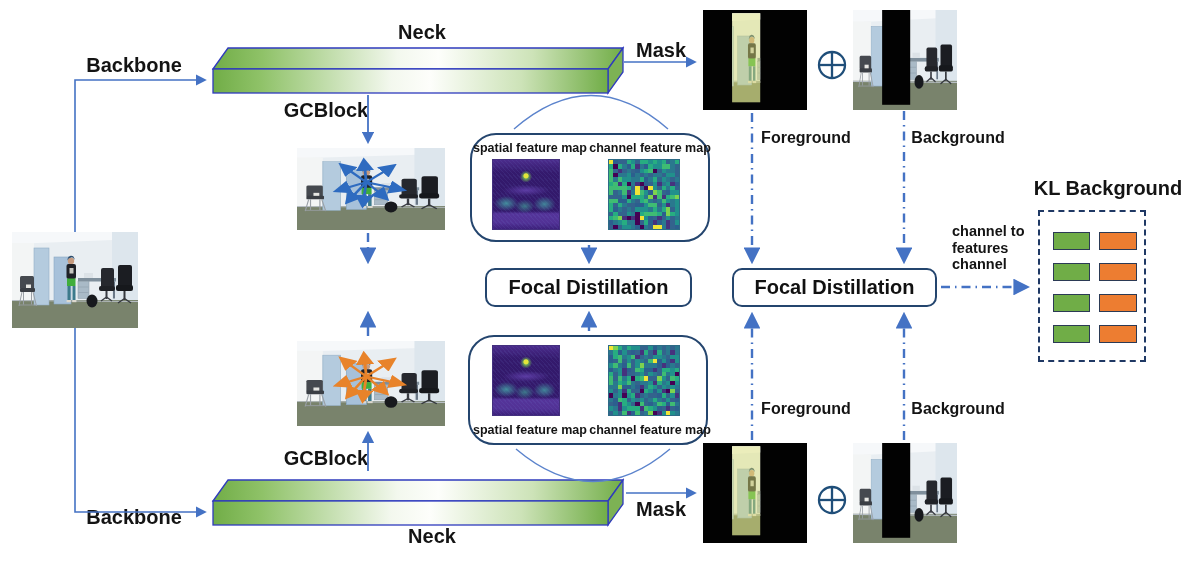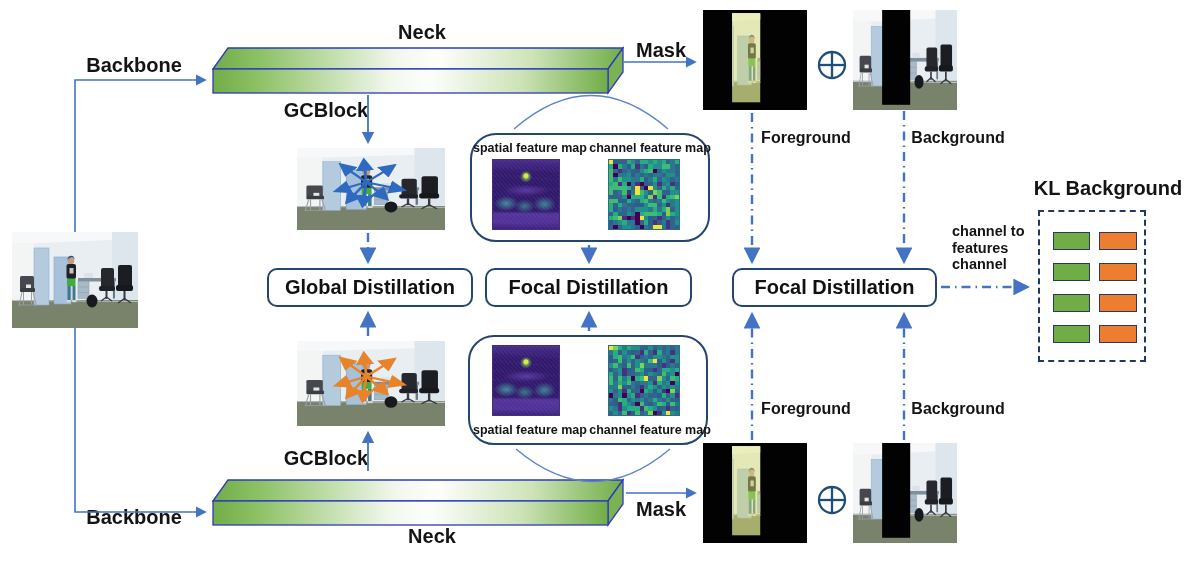--- a/index.html
+++ b/index.html
@@ -752,23 +752,20 @@
       <div style="background: rgb(68, 1, 84);"></div>
       <div style="background: rgb(70, 50, 126);"></div>
       <div style="background: rgb(33, 144, 140);"></div>
       <div style="background: rgb(242, 228, 55);"></div>
       <div style="background: rgb(33, 144, 140);"></div>
       <div style="background: rgb(42, 120, 142);"></div>
     </div>
   <div class="lbl lbl-sm" style="left:470px;top:423px;width:120px;z-index:6">spatial feature map</div>
   <div class="lbl lbl-sm" style="left:588px;top:423px;width:124px;z-index:6">channel feature map</div>
 
-  <div class="dbox" style="left:267px;top:268px;width:206px;height:39px">
-    <span>Global Distillation</span>
-  </div>
   <div class="dbox" style="left:485px;top:268px;width:207px;height:39px">
     <span>Focal Distillation</span>
   </div>
   <div class="dbox" style="left:732px;top:268px;width:205px;height:39px">
     <span>Focal Distillation</span>
   </div>
 
   <div class="lbl lbl-xl" style="left:84px;top:54px;width:100px">Backbone</div>
   <div class="lbl lbl-xl" style="left:372px;top:21px;width:100px">Neck</div>
   <div class="lbl lbl-xl" style="left:276px;top:99px;width:100px">GCBlock</div>

